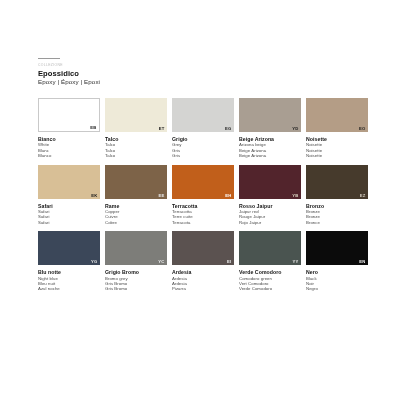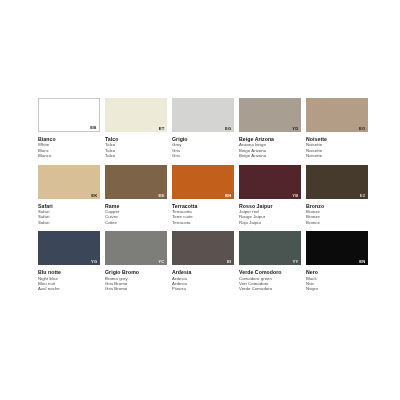--- a/index.html
+++ b/index.html
@@ -109,20 +109,26 @@
     color: #4a4a4a;
     letter-spacing: 0.05px;
     white-space: nowrap;
   }
 </style>
 </head>
 <body>
 
 <div id="page">
 
+  <div id="header">
+    <div class="rule"></div>
+    <div class="eyebrow">COLLEZIONE</div>
+    <div class="fam-title">Epossidico</div>
+    <div class="fam-sub">Epoxy | Époxy | Epoxi</div>
+  </div>
 
   <div id="grid">
       <div class="cell">
         <div class="swatch bordered" style="background: rgb(255, 255, 255);">
           <span class="code" style="color: rgb(28, 28, 28);">EB</span>
         </div>
         <div class="labels">
           <div class="name">Bianco</div>
           <div class="tr">White</div>
           <div class="tr">Blanc</div>

